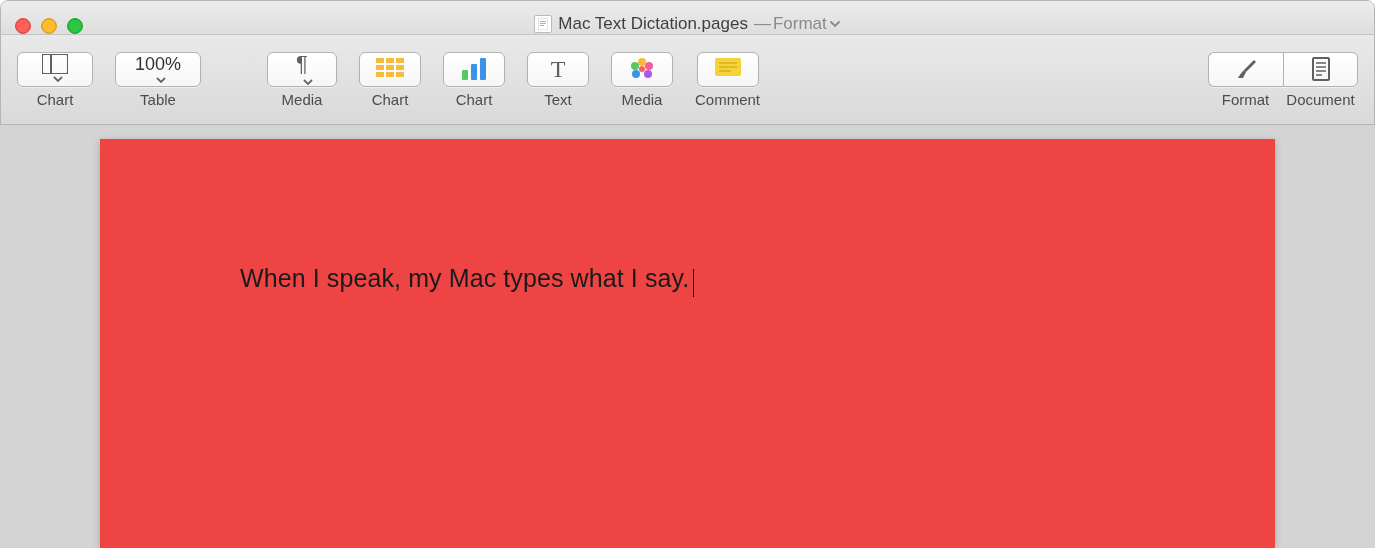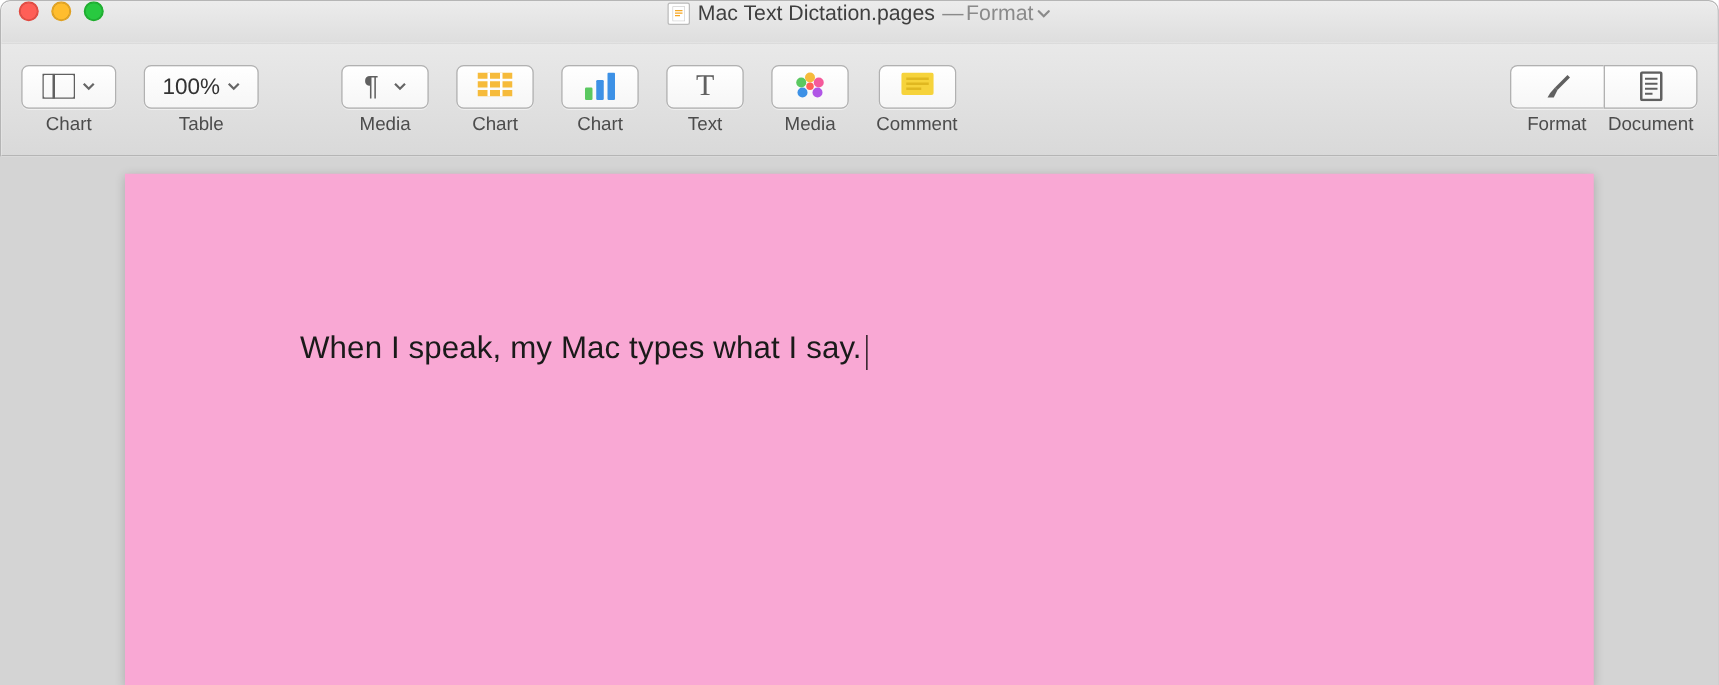--- a/index.html
+++ b/index.html
@@ -10,21 +10,21 @@
       height: 548px;
       overflow: hidden;
       border: 1px solid #b5b5b5;
       border-radius: 8px 8px 0 0;
     }
     .titlebar {
       height: 34px;
       background: linear-gradient(to bottom, #ececec, #dedede);
       border-bottom: 1px solid #c4c4c4;
       display: flex;
-      align-items: flex-start;
+      align-items: flex-end;
       padding: 0 12px;
       position: relative;
       border-radius: 8px 8px 0 0;
     }
     .traffic-lights {
       display: flex;
       gap: 10px;
       position: absolute;
       left: 14px;
     }
@@ -81,41 +81,42 @@
       border: 1px solid #b1b1b1;
       border-radius: 6px;
       display: flex;
       align-items: center;
       justify-content: center;
       padding: 0 14px;
       min-width: 62px;
       font-size: 19px;
       color: #555;
       box-shadow: 0 1px 0 rgba(255,255,255,0.5);
+      flex-direction: column;
     }
     .tbtn.seg-left { border-radius: 6px 0 0 6px; border-right: none; }
     .tbtn.seg-right { border-radius: 0 6px 6px 0; }
     .tbtn .chev { font-size: 11px; margin-left: 6px; color: #666; }
     .tbl-label {
       font-size: 15px;
       color: #4c4c4c;
     }
     .doc-area {
       position: absolute;
       top: 125px;
       left: 0;
       right: 0;
       bottom: 0;
       background: #d4d4d4;
       display: flex;
       justify-content: center;
     }
     .page {
       width: 1175px;
-      background: #f9a8d4;
+      background: #ef4444;
       margin-top: 14px;
       padding: 125px 140px 0 140px;
       box-shadow: 0 2px 8px rgba(0,0,0,0.2);
     }
     .content-line {
       font-size: 25px;
       color: #1a1a1a;
       letter-spacing: 0.1px;
       display: inline;
     }

